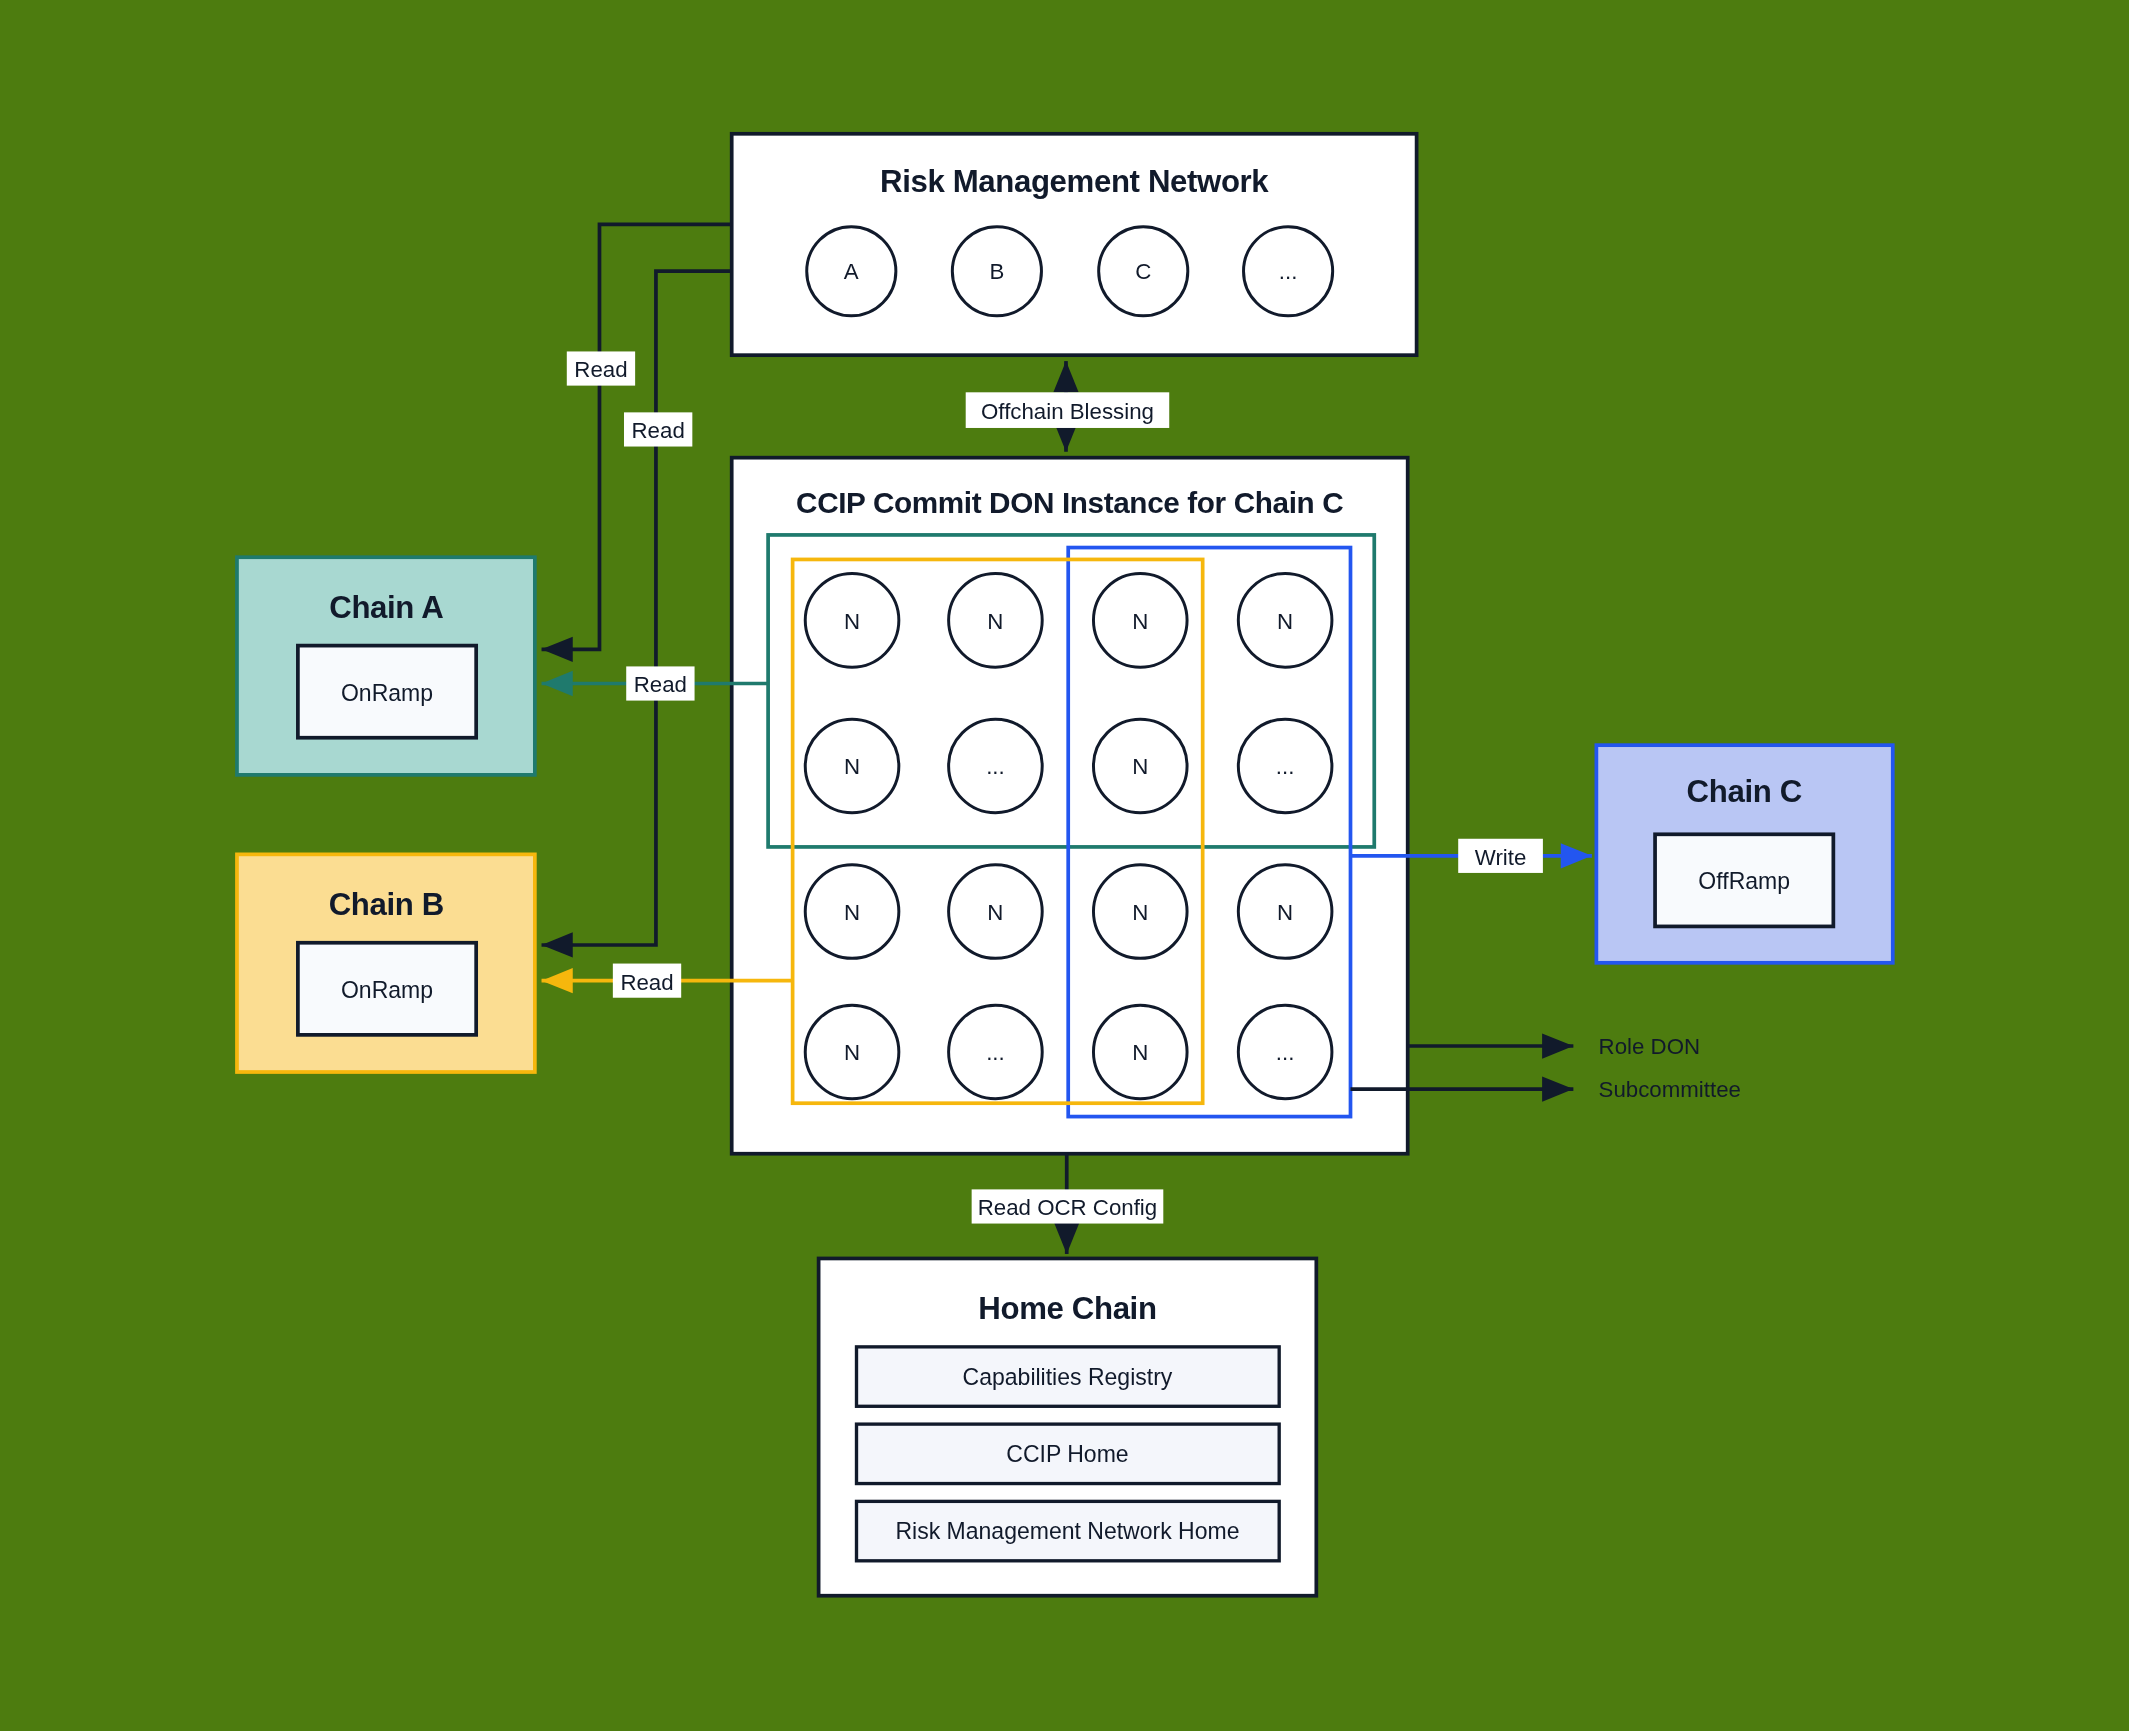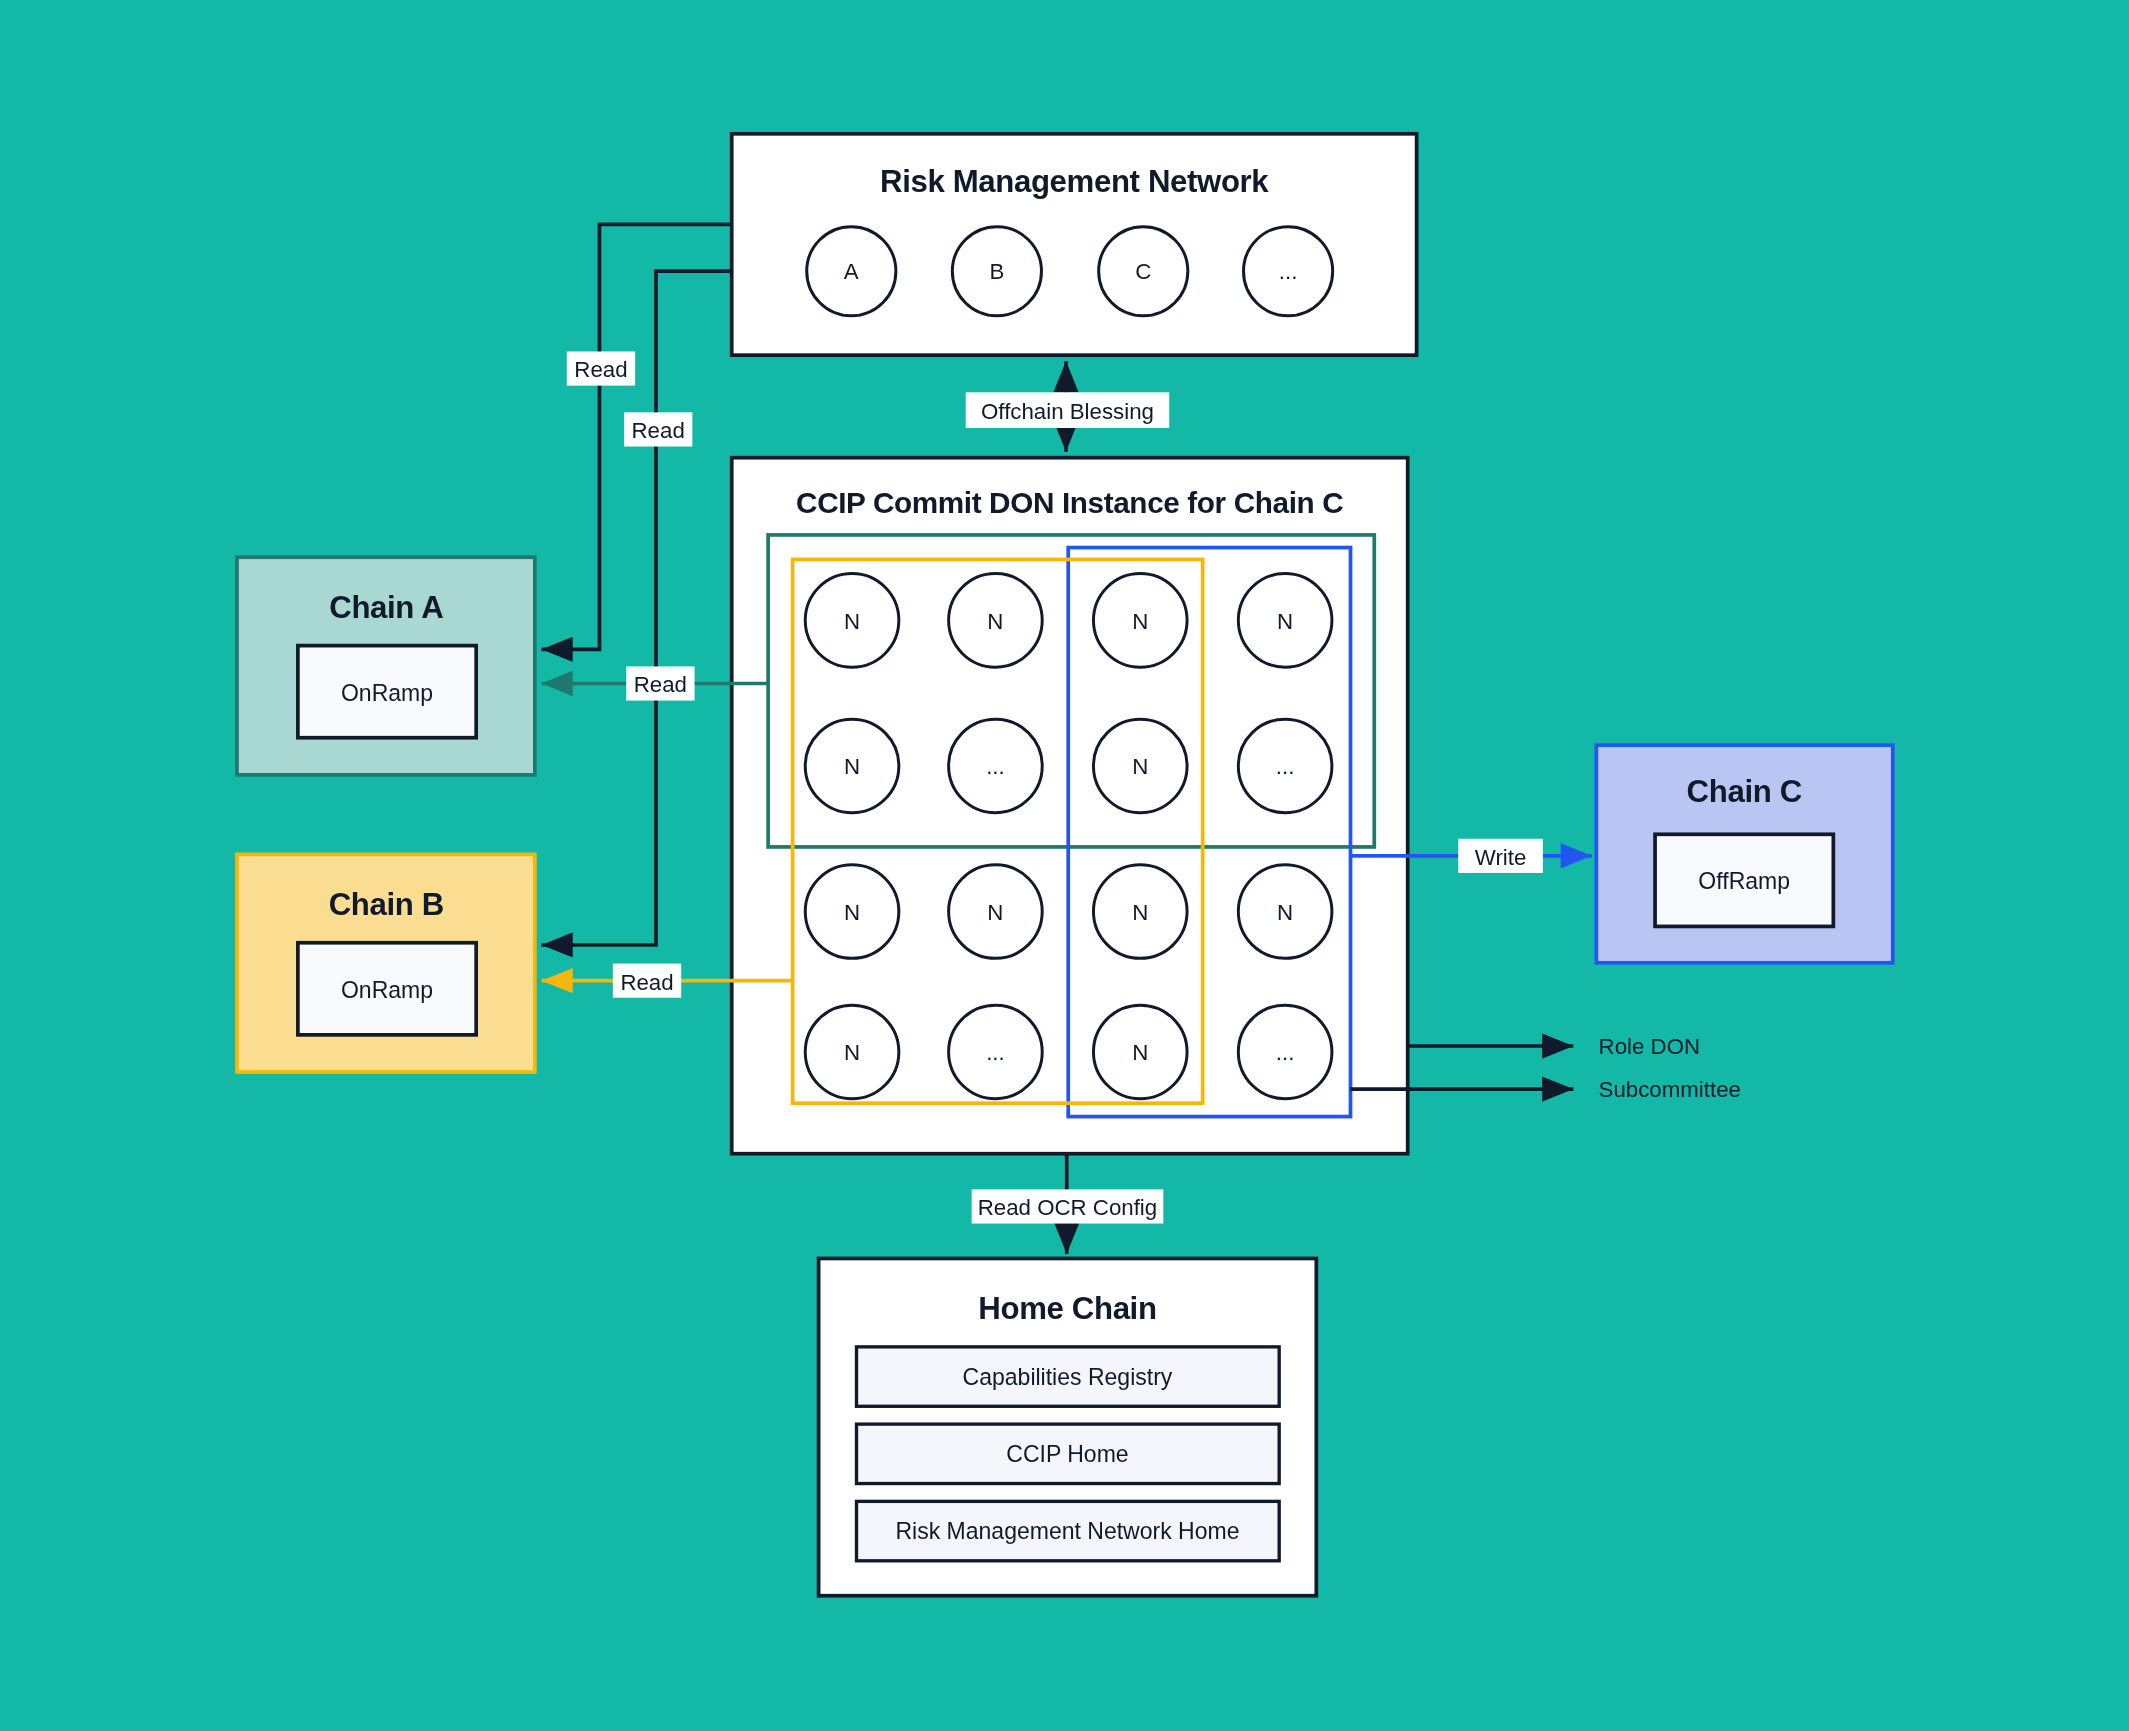--- a/index.html
+++ b/index.html
@@ -4,21 +4,21 @@
 <style>
   html, body {
     margin: 0;
     padding: 0;
     background: #ffffff;
     font-family: "Liberation Sans", sans-serif;
   }
   .canvas-wrap {
     width: 2129px;
     height: 1731px;
-    background: #14b8a6;
+    background: #4d7c0f;
     position: relative;
   }
   svg { display: block; }
 
   
   .box        { fill: #ffffff; stroke: #111a2b; stroke-width: 5; }
   .inner-box  { fill: #f8fafd; stroke: #111a2b; stroke-width: 5; }
   .home-inner { fill: #f4f6fb; stroke: #111a2b; stroke-width: 4.5; }
   .node       { fill: #ffffff; stroke: #111a2b; stroke-width: 4; }
   .rect-teal   { fill: none; stroke: #1f7a6d; stroke-width: 5; }

